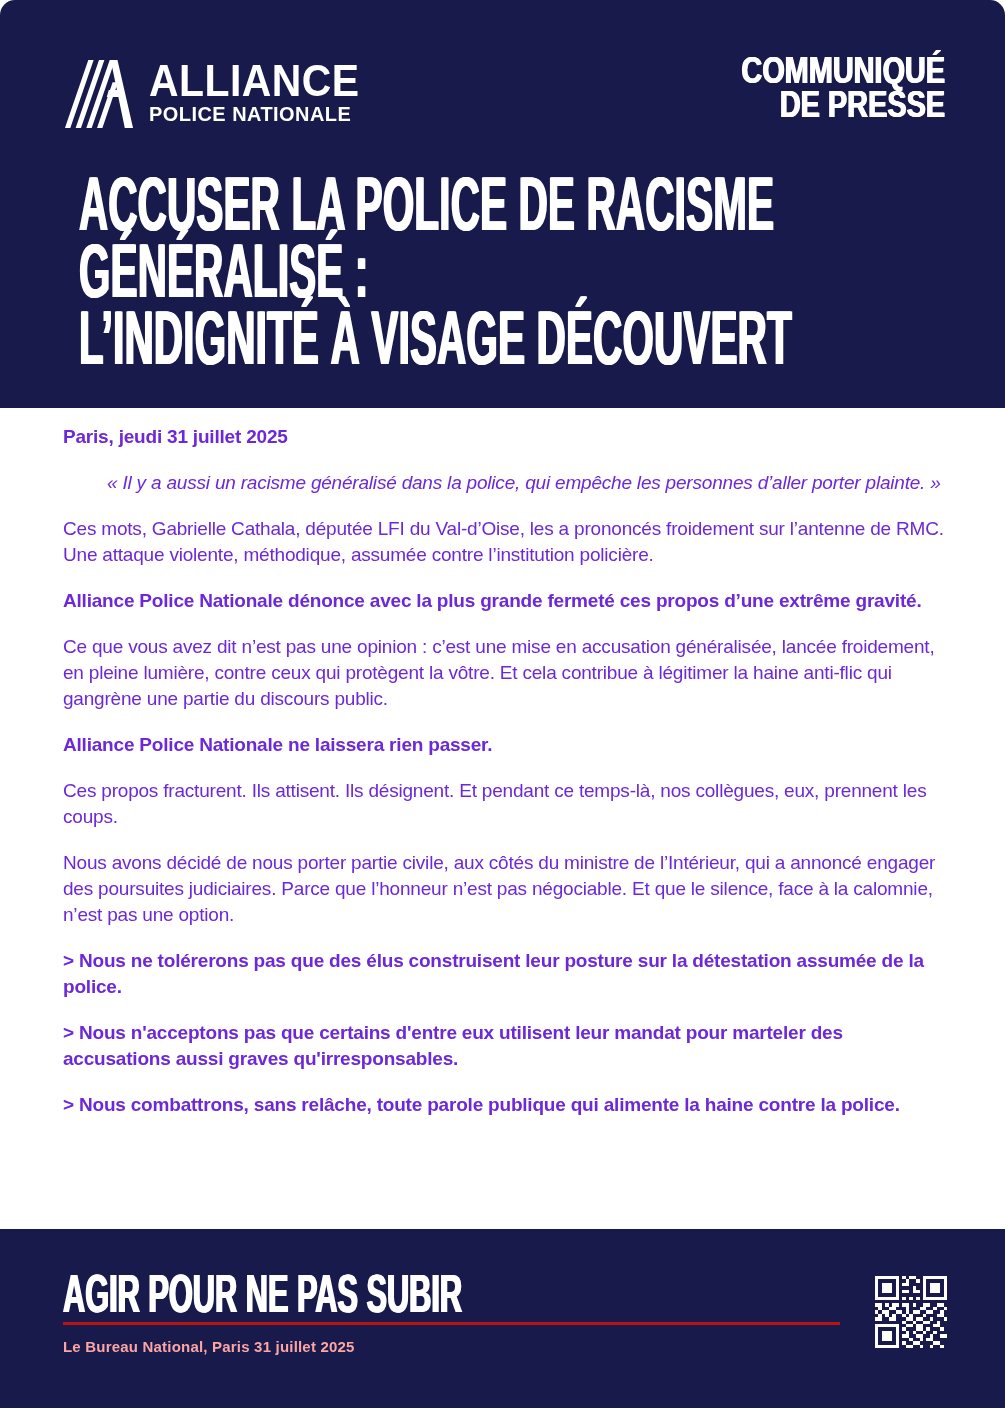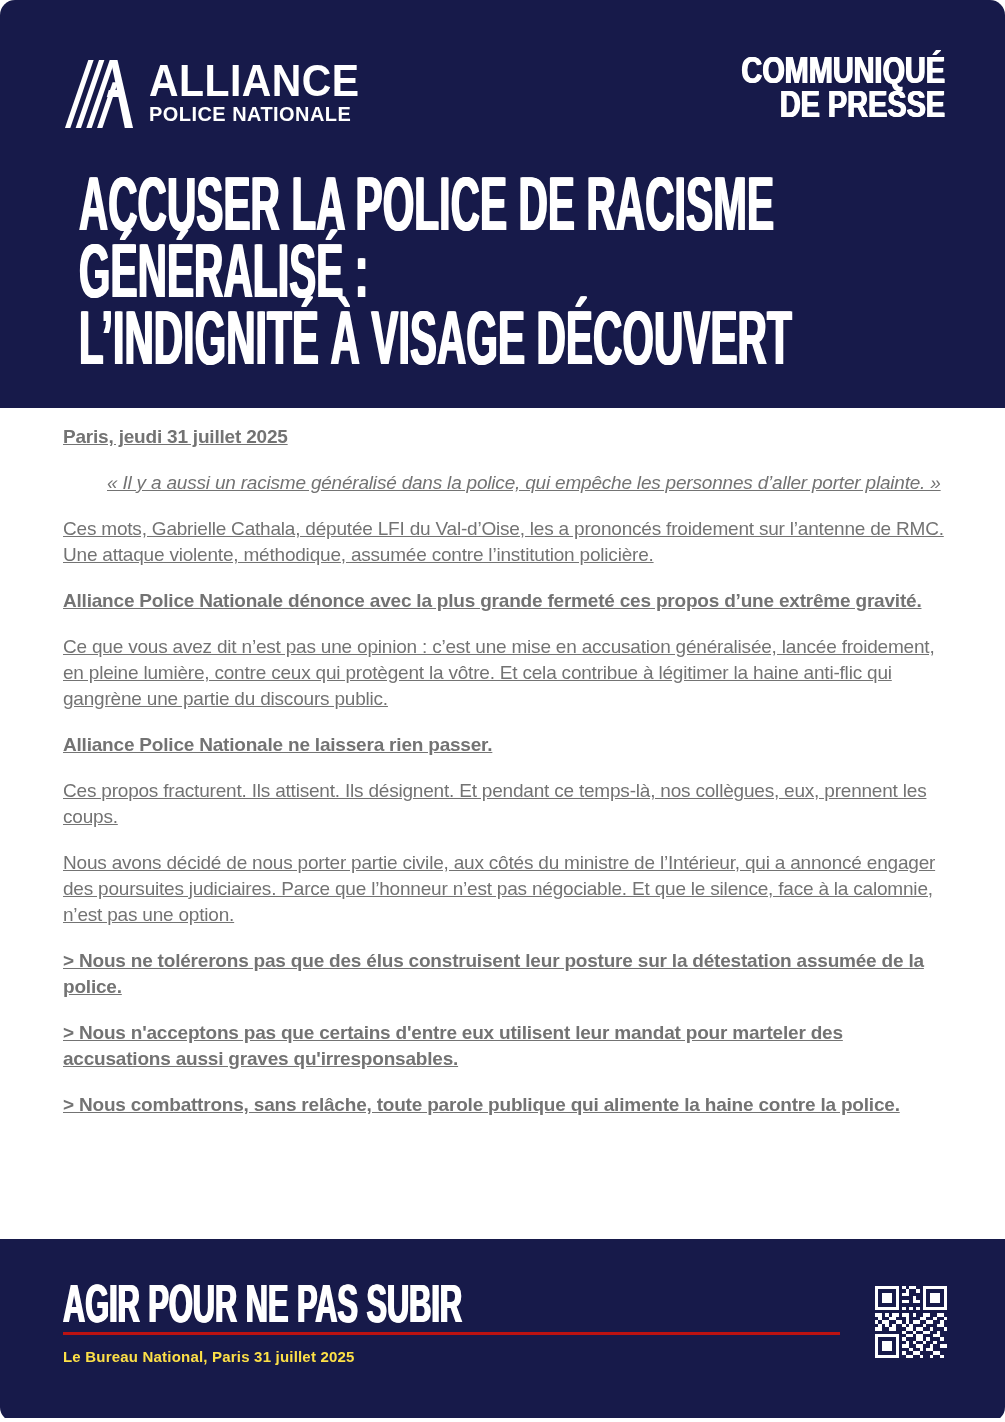--- a/index.html
+++ b/index.html
@@ -59,50 +59,49 @@
   .doc-body {
     box-sizing: border-box;
     padding: 16px 55px 0 63px;
     height: 835px;
     overflow: hidden;
   }
   .para {
     margin: 0 0 20px 0;
     font-size: 19px;
     line-height: 26px;
-    color: #737373;
+    color: #6d28d9;
     letter-spacing: -0.2px;
     white-space: pre-line;
     max-width: 890px;
-    text-decoration: underline;
   }
   .para.bold { font-weight: bold; }
   .para.quote { font-style: italic; margin-left: 44px; }
   
   .footer-band {
-    position: absolute; left: 0; bottom: 4px;
+    position: absolute; left: 0; bottom: 14px;
     width: 1005px; height: 179px;
     background: #171a4a;
     box-sizing: border-box;
     padding: 42px 60px 0 63px;
   }
   .slogan {
     color: #ffffff; font-weight: bold;
     font-size: 53px; line-height: 46px; white-space: nowrap;
     transform: scaleX(0.58); transform-origin: left top;
     text-shadow: 1.4px 0 0 #fff, -1.4px 0 0 #fff;
   }
   .red-line {
     width: 777px; height: 3px;
     background: #bb1212;
     margin-top: 5px;
   }
   .signature {
     margin-top: 13px;
-    color: #fde047; font-weight: bold;
+    color: #fca5a5; font-weight: bold;
     font-size: 15px; line-height: 18px;
     letter-spacing: 0.2px;
   }
   .qr {
     position: absolute;
     right: 58px; top: 47px;
     width: 72px; height: 72px;
   }
 </style>
 </head>

